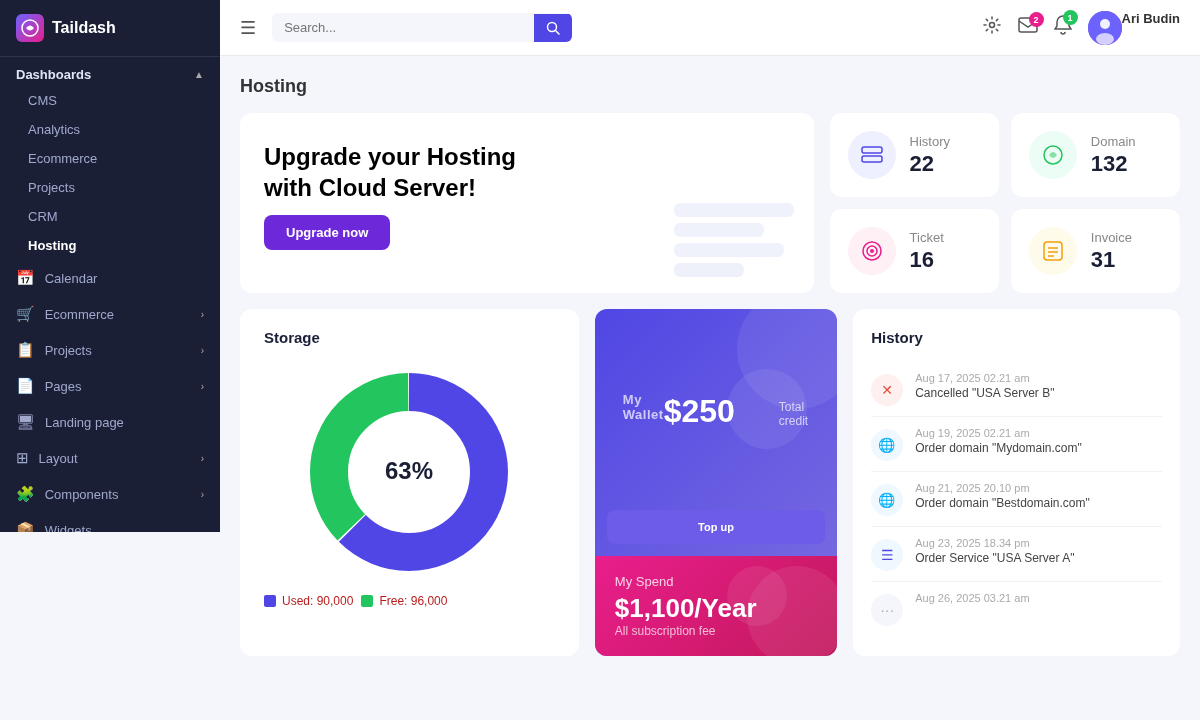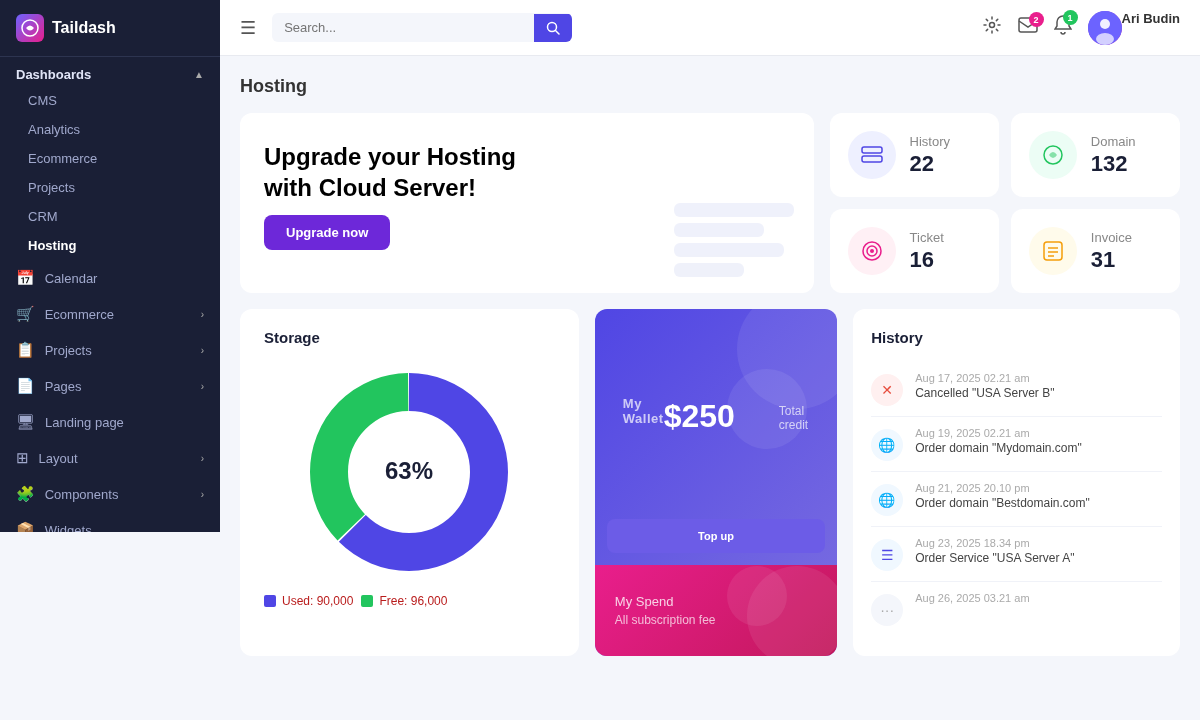--- a/index.html
+++ b/index.html
@@ -219,21 +219,21 @@
     .topup-btn {
       margin: 0 12px 12px;
       background: #6c5ce7;
       border: none; border-radius: 8px;
       color: #fff; font-size: 11px; font-weight: 600;
       padding: 11px; cursor: pointer;
     }
     .spend-card {
       background: linear-gradient(135deg, #e91e8c, #c2185b);
       border-radius: 0 0 12px 12px;
-      padding: 29px 20px;
+      padding: 18px 20px;
       position: relative; overflow: hidden;
     }
     .spend-bg-circle {
       position: absolute;
       border-radius: 50%;
       background: rgba(255,255,255,0.08);
     }
     .spend-label { font-size: 13px; color: rgba(255,255,255,0.8); margin-bottom: 4px; }
     .spend-amount { font-size: 26px; font-weight: 800; color: #fff; }
     .spend-sub { font-size: 12px; color: rgba(255,255,255,0.7); }
@@ -521,20 +521,21 @@
           <div class="wallet-bg-circle" style="width:80px;height:80px;right:30px;top:60px;"></div>
           <div class="wallet-title">My Wallet</div>
           <div class="wallet-amount">$250</div>
           <div class="wallet-sub">Total credit</div>
         </div>
         <button class="topup-btn">Top up</button>
         <div class="spend-card">
           <div class="spend-bg-circle" style="width:100px;height:100px;right:-10px;bottom:-10px;"></div>
           <div class="spend-bg-circle" style="width:60px;height:60px;right:50px;bottom:30px;"></div>
           <div class="spend-label">My Spend</div>
+          <div class="spend-amount">$1,100/Year</div>
           <div class="spend-sub">All subscription fee</div>
         </div>
       </div>
 
       <div class="history-card">
         <div class="card-title">History</div>
         <div id="history-items">
             <div class="history-item">
               <div class="history-icon cancel">✕</div>
               <div>

